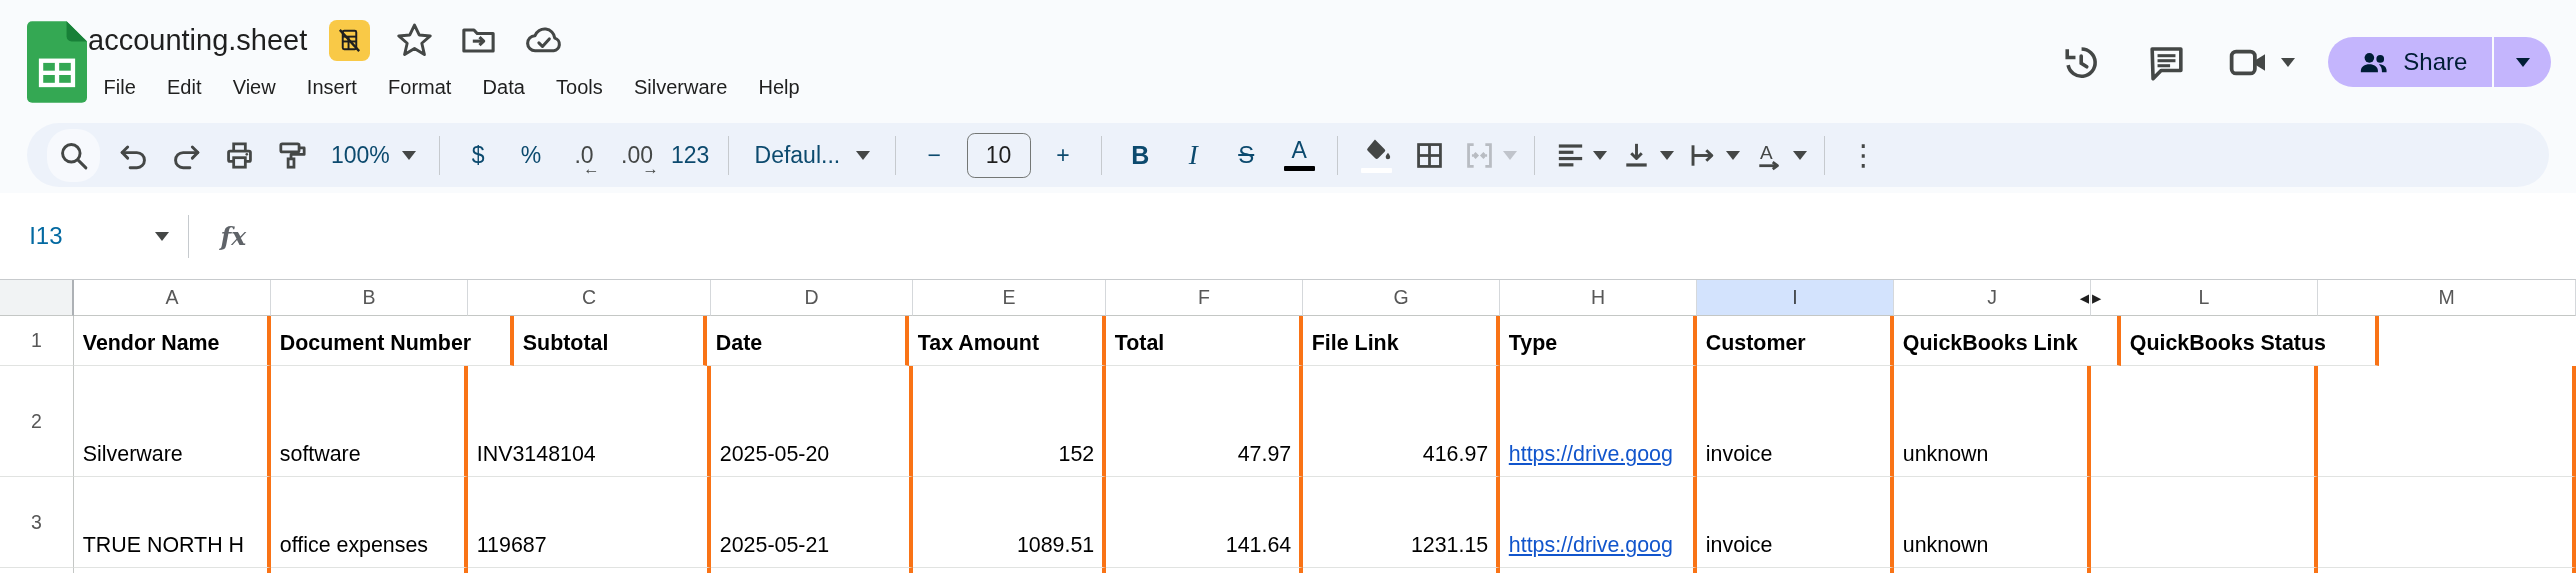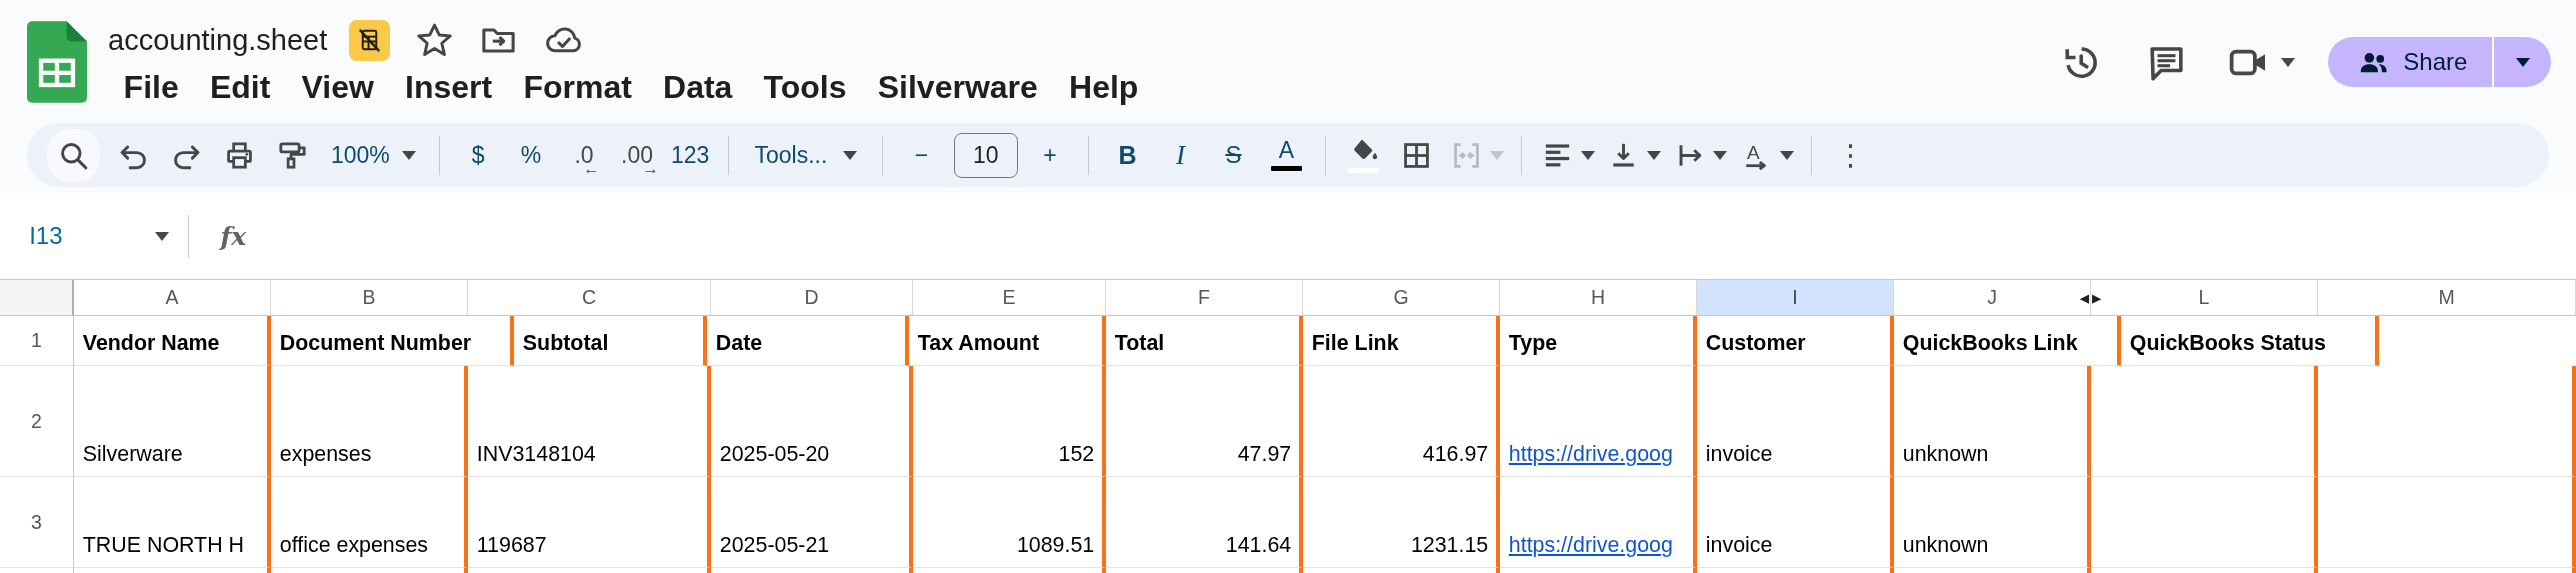--- a/index.html
+++ b/index.html
@@ -3,29 +3,29 @@
 <meta charset="utf-8">
 <style>
   * { box-sizing: border-box; margin: 0; padding: 0; }
   html,body { background:#fff; }
   #app {
     position: relative; width: 2576px; height: 574px; overflow: hidden;
     font-family: "Liberation Sans", sans-serif; background:#f9fbfd; color:#1f1f1f;
   }
   
   .topbar { height:123px; display:flex; align-items:stretch; justify-content:space-between; padding:0 25px 0 27px; background:#f9fbfd; }
-  .tb-left { display:flex; align-items:center; gap:21px; }
+  .tb-left { display:flex; align-items:center; gap:1px; }
   .logo { width:60px; height:82px; flex:0 0 auto; }
   .title-col { display:flex; flex-direction:column; justify-content:center; gap:1.9px; }
   .title-row { display:flex; align-items:center; gap:21.4px; height:51px; }
   .doc-title { font-size:29px; color:#1f1f1f; white-space:nowrap; }
   .title-icons { display:flex; align-items:center; gap:25px; }
   .badge { width:41px; height:41px; border-radius:7.8px; background:#f9c947; display:flex; align-items:center; justify-content:center; }
   .menu-row { display:flex; align-items:center; height:41px; }
-  .menu-item { font-size:32px; color:#1f1f1f; padding:5.8px 15.6px; border-radius:7.8px; cursor:default; white-space:nowrap;font-weight:bold; }
+  .menu-item { font-size:20px; color:#1f1f1f; padding:5.8px 15.6px; border-radius:7.8px; cursor:default; white-space:nowrap; }
   .tb-right { display:flex; align-items:center; gap:33px; padding-top:1.9px; }
   .chrome-icon-btn { width:53px; height:53px; display:flex; align-items:center; justify-content:center; border-radius:50%; }
   .video-group { display:flex; align-items:center; gap:9.7px; }
   .share-btn { display:flex; align-items:center; height:50px; border-radius:28px; background:#c4b5fd; color:#001d35; overflow:hidden;text-align:right; }
   .share-main { display:flex; align-items:center; gap:13.6px; padding:0 25px 0 29px; height:100%; }
   .share-label { font-size:24px; font-weight:500; }
   .share-sep { width:1.9px; height:100%; background:#f9fbfd; }
   .share-caret-zone { display:flex; align-items:center; justify-content:center; padding:0 21.4px; height:100%; }
   .caret { width:0; height:0; border-left:7.8px solid transparent; border-right:7.8px solid transparent; border-top:9.7px solid #444746; }
   .caret.navy { border-top-color:#001d35; }
@@ -226,21 +226,21 @@
       </span>
       <span class="tb-btn">
         <span class="dec-wrap"><span>.00</span><span class="dec-arrow">→</span></span>
       </span>
       <span class="tb-btn">
           <span class="tb-text">123</span>
         </span>
       <span class="tb-sep"></span>
 
       <span class="fontname-btn">
-        <span class="tb-text">Tools...</span>
+        <span class="tb-text">Defaul...</span>
         <span class="caret"></span>
       </span>
       <span class="tb-sep"></span>
 
       <span class="tb-btn">
           <span class="tb-text">−</span>
         </span>
       <span class="fontsize-box">10</span>
       <span class="tb-btn">
           <span class="tb-text">+</span>
@@ -393,21 +393,21 @@
         <div class="cell b" style="width: 197px; height: 50px;">Total</div>
         <div class="cell b" style="width: 197px; height: 50px;">File Link</div>
         <div class="cell b" style="width: 197px; height: 50px;">Type</div>
         <div class="cell b" style="width: 197px; height: 50px;">Customer</div>
         <div class="cell b" style="width: 227px; height: 50px;">QuickBooks Link</div>
         <div class="cell b" style="width: 258px; height: 50px;">QuickBooks Status</div>
       </div>
       <div class="g-row">
         <div class="rownum" style="width: 74px; height: 111px;">2</div>
         <div class="cell" style="width: 197px; height: 111px;">Silverware</div>
-        <div class="cell" style="width: 197px; height: 111px;">expenses</div>
+        <div class="cell" style="width: 197px; height: 111px;">software</div>
         <div class="cell" style="width: 243px; height: 111px;">INV3148104</div>
         <div class="cell" style="width: 202px; height: 111px;">2025-05-20</div>
         <div class="cell r" style="width: 193px; height: 111px;">152</div>
         <div class="cell r" style="width: 197px; height: 111px;">47.97</div>
         <div class="cell r" style="width: 197px; height: 111px;">416.97</div>
         <div class="cell" style="width: 197px; height: 111px;">
           <span class="lnk">https://drive.goog</span>
         </div>
         <div class="cell" style="width: 197px; height: 111px;">invoice</div>
         <div class="cell" style="width: 197px; height: 111px;">unknown</div>

